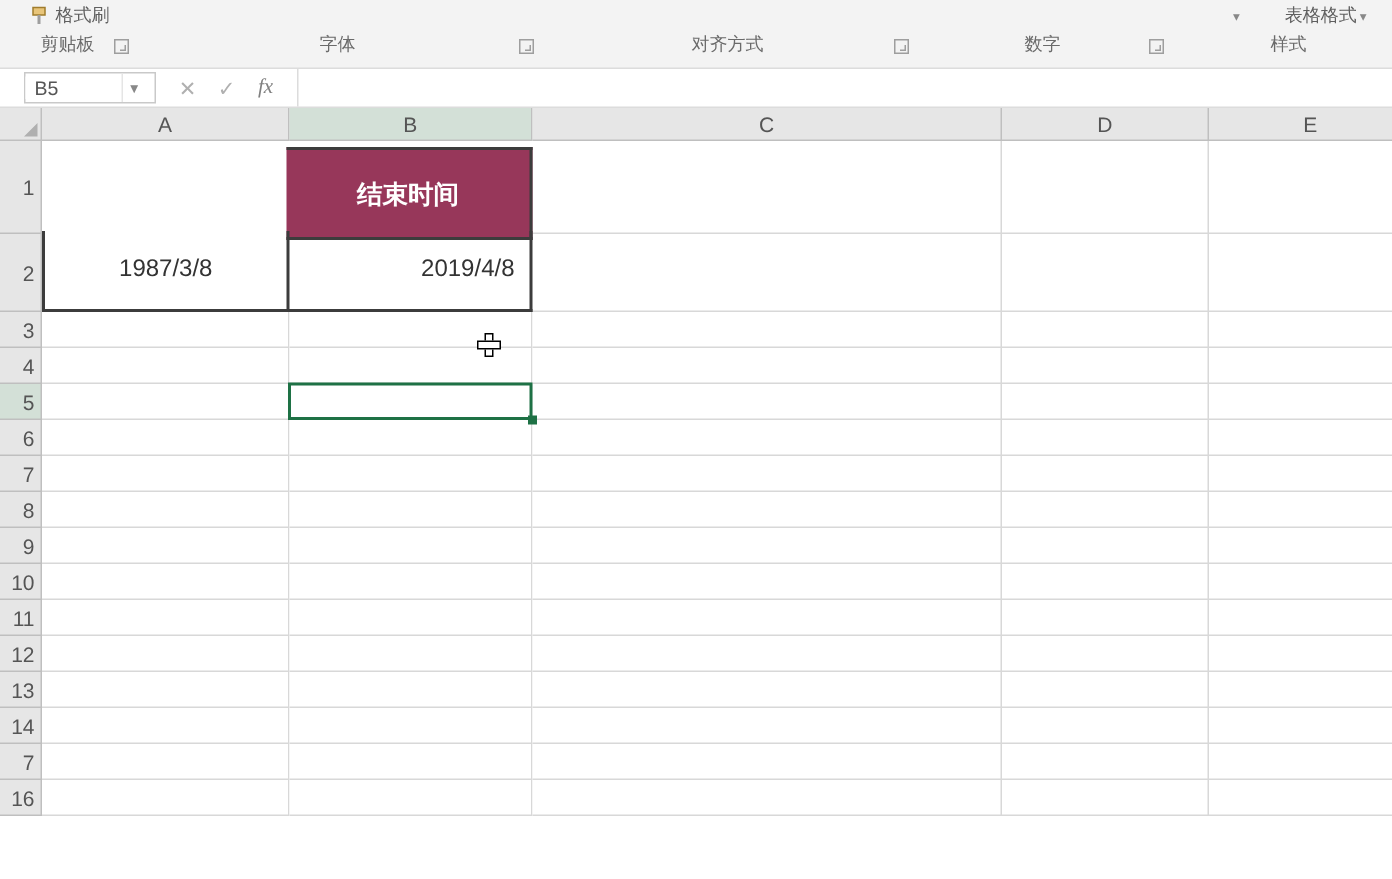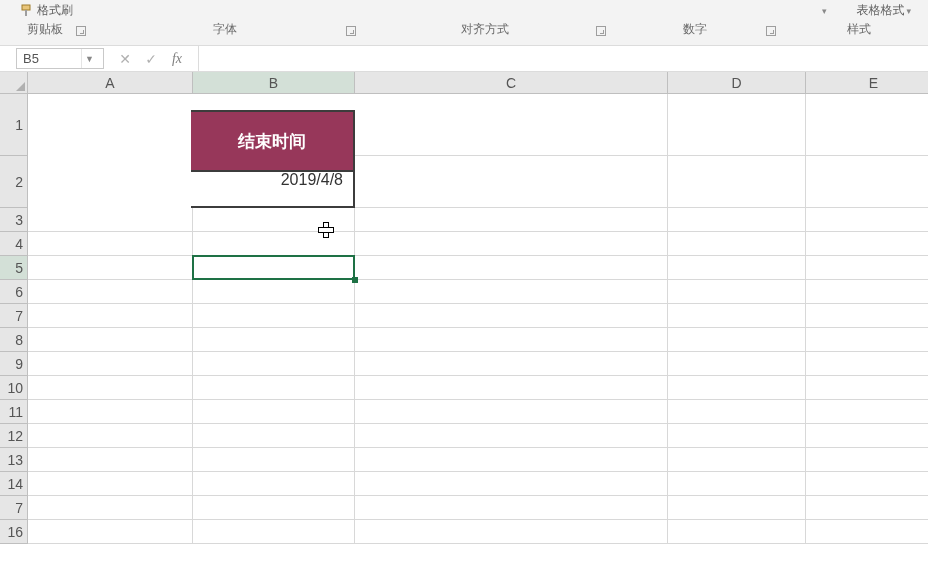--- a/index.html
+++ b/index.html
@@ -209,21 +209,22 @@
       <div class="cell" style="left: 327px; top: 402px; width: 313px; height: 24px;"></div>
       <div class="cell" style="left: 640px; top: 402px; width: 138px; height: 24px;"></div>
       <div class="cell" style="left: 778px; top: 402px; width: 136px; height: 24px;"></div>
       <div class="cell" style="left: 0px; top: 426px; width: 165px; height: 24px;"></div>
       <div class="cell" style="left: 165px; top: 426px; width: 162px; height: 24px;"></div>
       <div class="cell" style="left: 327px; top: 426px; width: 313px; height: 24px;"></div>
       <div class="cell" style="left: 640px; top: 426px; width: 138px; height: 24px;"></div>
       <div class="cell" style="left: 778px; top: 426px; width: 136px; height: 24px;"></div>
     </div>
 
-  <div class="hdrcell" style="position:absolute; left:191px; top:38px; width:164px; height:62px; border-left:none;">结束时间</div>
-
+  <div class="hdrcell" style="position:absolute; left:191px; top:26px; width:164px; height:62px; border-left:none;">结束时间</div>
+
+  <div class="datacell center" style="position:absolute; left:28px; top:82px; width:165px; height:54px; border-top:none;">1987/3/8</div>
   <div class="datacell right" style="position:absolute; left:191px; top:82px; width:164px; height:54px; border-top:none; border-left:none;">2019/4/8</div>
 
   <div class="selbox" style="left:192px; top:183px; width:163px; height:25px;"></div>
   <div class="fillhandle" style="left:352px; top:205px;"></div>
 
   <div class="cursor-cross" style="left:318px; top:150px;"></div>
 </div>
 
 </body></html>

